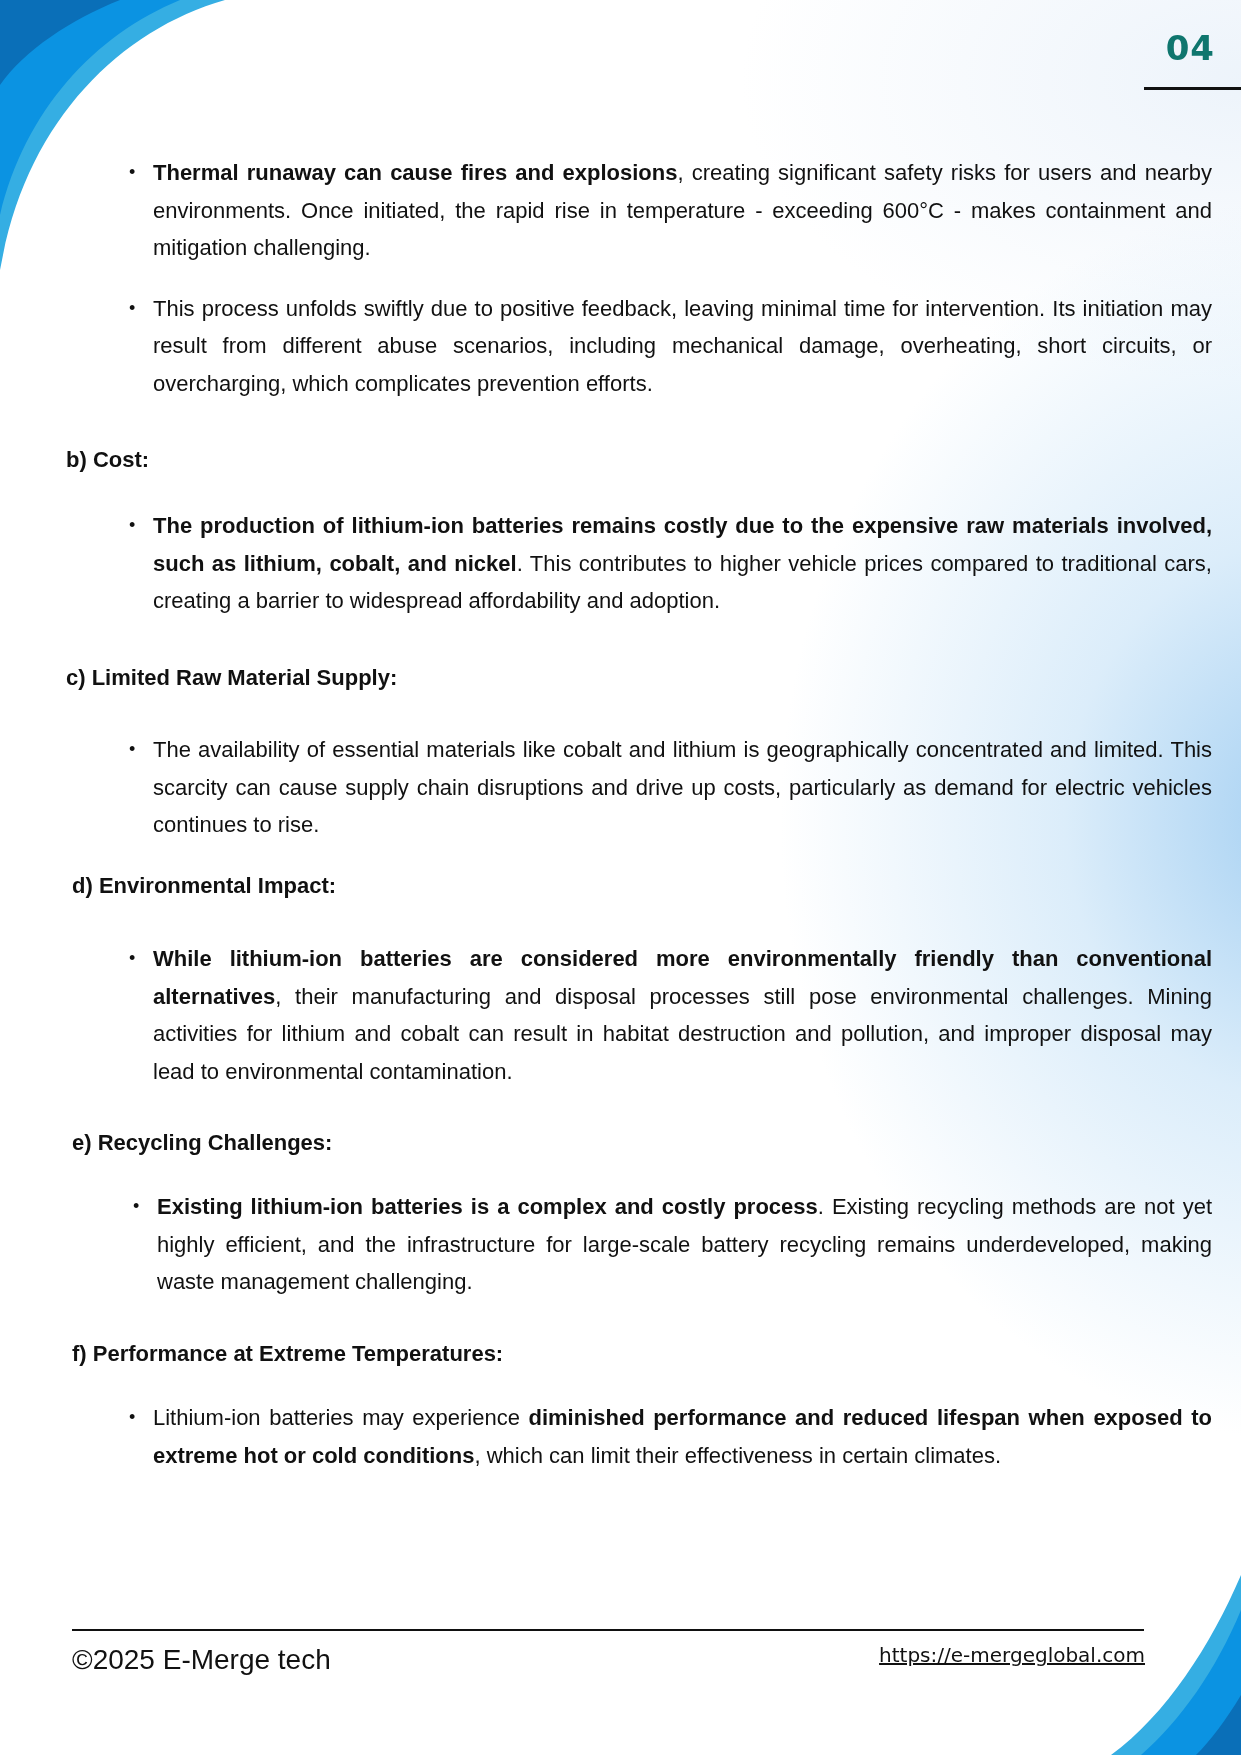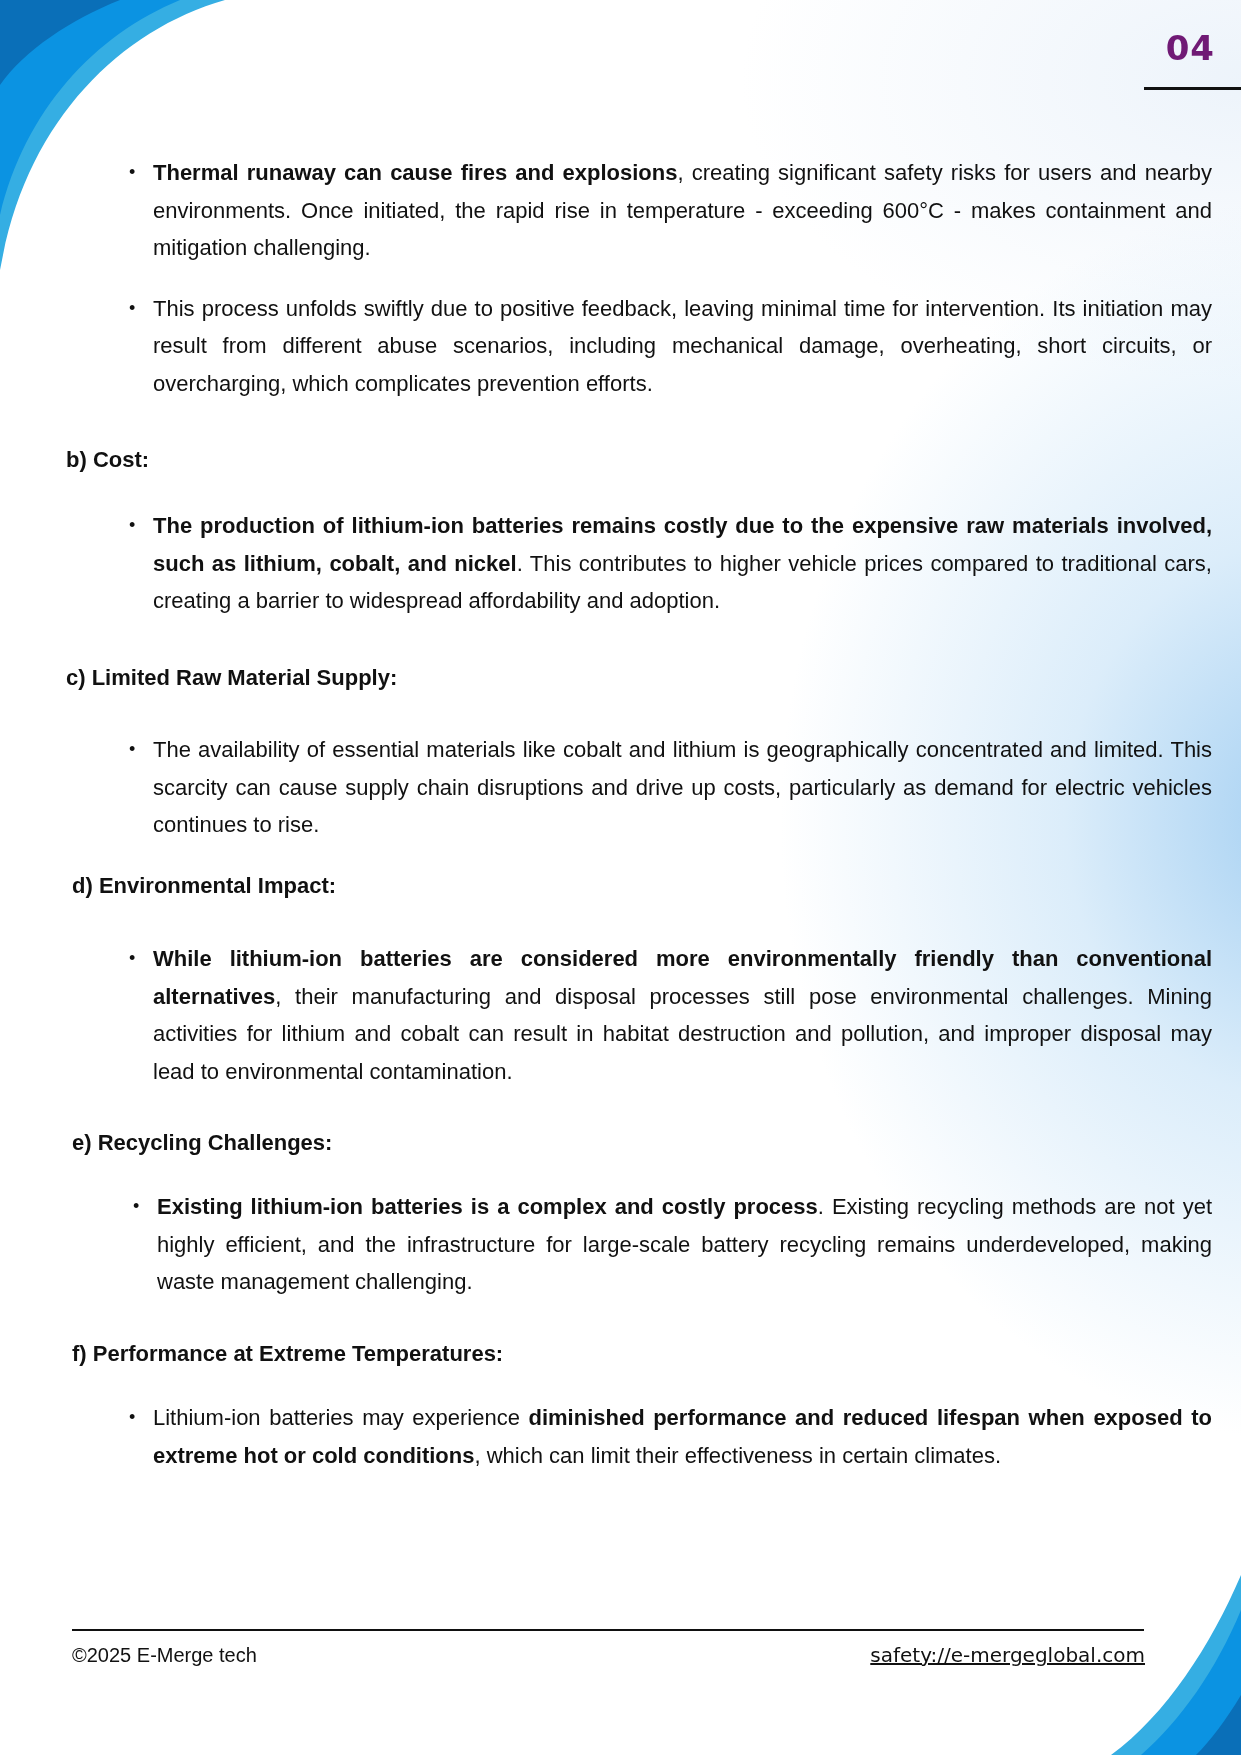--- a/index.html
+++ b/index.html
@@ -16,21 +16,21 @@
         radial-gradient(ellipse 500px 300px at 1241px 80px, rgba(225,236,248,0.6) 0%, rgba(255,255,255,0) 100%);
       z-index: 0;
     }
     .corner-tl, .corner-br { position: absolute; z-index: 1; }
     .corner-tl { left: 0; top: 0; width: 260px; height: 270px; }
     .corner-br { right: 0; bottom: 0; width: 130px; height: 180px; }
 
     .page-num {
       position: absolute; right: 26px; top: 28px; z-index: 2;
       font-family: "DejaVu Sans", sans-serif; font-weight: bold; font-size: 34px;
-      letter-spacing: 1px; color: #701a75;
+      letter-spacing: 1px; color: #0f766e;
     }
     .page-num-rule {
       position: absolute; left: 1144px; top: 87px; width: 97px; height: 3px; background: #111; z-index: 2;
     }
 
     .content {
       position: absolute; left: 0; top: 0; width: 1241px; z-index: 2;
       font-size: 22px; line-height: 37.5px;
     }
     .section-head {
@@ -40,21 +40,21 @@
     ul.bullets li {
       position: relative; text-align: justify; text-align-last: left;
       margin: 2px;
     }
     ul.bullets li::before {
       content: "•"; position: absolute; left: -24px; top: 0; font-size: 18px;
     }
     .b { font-weight: bold; }
 
     .footer-rule { position: absolute; left: 72px; top: 1629px; width: 1072px; height: 2px; background: #111; z-index: 2; }
-    .footer-left { position: absolute; left: 72px; top: 1644px; font-size: 20px; z-index: 2; }
+    .footer-left { position: absolute; left: 72px; top: 1644px; font-size: 28px; z-index: 2; }
     .footer-right {
       position: absolute; right: 96px; top: 1643px; font-size: 20px; z-index: 2;
       font-family: "DejaVu Sans", sans-serif; color: #111; text-decoration: underline;
     }
   </style>
 </head>
 <body>
 
 <div class="bg-glow"></div>
 
@@ -115,13 +115,13 @@
   <div class="section-head" style="left:72px; top:1335px;">f) Performance at Extreme Temperatures:</div>
   <ul class="bullets" style="left:151px; top:1397px; width:1063px;">
     <li>
       <span>Lithium-ion batteries may experience </span><span class="b">diminished performance and reduced lifespan when exposed to extreme hot or cold conditions</span><span>, which can limit their effectiveness in certain climates.</span>
     </li>
   </ul>
 </div>
 
 <div class="footer-rule"></div>
 <div class="footer-left">©2025 E-Merge tech</div>
-<a class="footer-right">safety://e-mergeglobal.com</a>
+<a class="footer-right">https://e-mergeglobal.com</a>
 
 </body></html>

